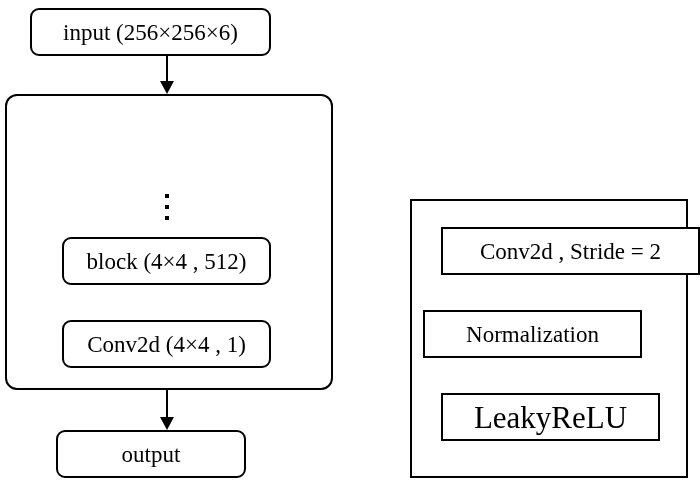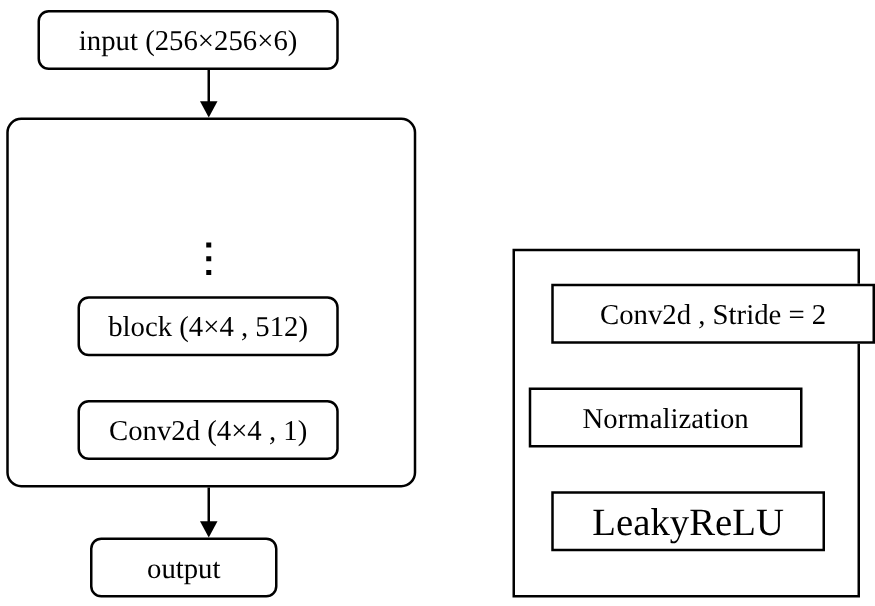--- a/index.html
+++ b/index.html
@@ -90,22 +90,22 @@
     justify-content: center;
     gap: 7px;
   }
   .ell-dot {
     width: 4px;
     height: 4px;
     background: #000000;
   }
 
   #output-node {
-    left: 72px; top: 430px;
-    width: 150px; height: 48px;
+    left: 56px; top: 430px;
+    width: 190px; height: 48px;
     font-size: 23px;
   }
 
   
   #block-detail-panel {
     position: absolute;
     left: 410px; top: 199px;
     width: 278px; height: 279px;
     border: 2.4px solid #000000;
     box-sizing: border-box;

